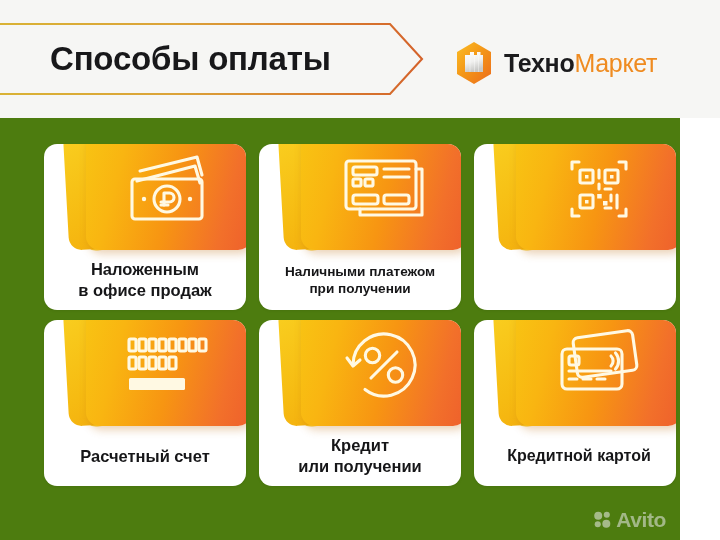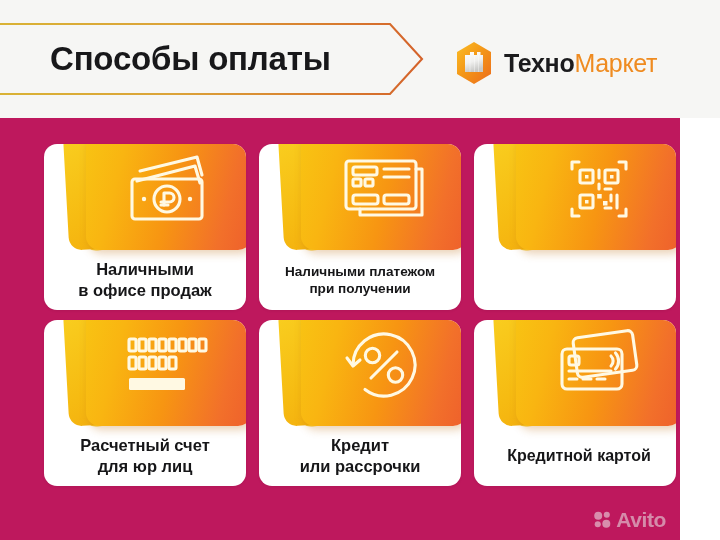--- a/index.html
+++ b/index.html
@@ -7,21 +7,21 @@
   html, body {
     width:720px; height:540px;
     font-family:"Liberation Sans", sans-serif;
     background:#ffffff;
     overflow:hidden;
   }
 
   #page {
     position:relative;
     width:680px; height:540px;
-    background:#be185d;
+    background:#4d7c0f;
   }
 
   
   #header {
     position:absolute;
     left:0; top:0;
     width:720px; height:118px;
     background:#f6f6f4;
   }
 
@@ -216,21 +216,21 @@
             <rect class="gl" x="9" y="26" width="70" height="40" rx="3"></rect>
             <circle class="gl" cx="44" cy="46" r="13"></circle>
             <path class="gl" d="M41 52 V40 h5.5 a4.5 4.5 0 0 1 0 9 H38"></path>
             <path class="gl" d="M38 52 h7"></path>
             <circle class="gf" cx="21" cy="46" r="2.2"></circle>
             <circle class="gf" cx="67" cy="46" r="2.2"></circle>
           </svg>
         </div>
       </div>
       <div class="caption sz-lg">
-        <span class="l1">Наличными</span>
+        <span class="l1">Наложенным</span>
         <span class="l2">в офисе продаж</span>
       </div>
     </div>
 
     <div class="card">
       <div class="art">
         <div class="behind b2"></div>
         <div class="behind"></div>
         <div class="front">
           <svg viewBox="0 0 92 72" aria-hidden="true">
@@ -293,41 +293,40 @@
               <rect x="26" y="28" width="7" height="12" rx="1.4"></rect>
               <rect x="36" y="28" width="7" height="12" rx="1.4"></rect>
               <rect x="46" y="28" width="7" height="12" rx="1.4"></rect>
             </g>
             <rect class="gf" x="6" y="49" width="56" height="12" rx="1.5"></rect>
           </svg>
         </div>
       </div>
       <div class="caption sz-lg">
         <span class="l1">Расчетный счет</span>
-        <span class="l2">для юр лиц</span>
       </div>
     </div>
 
     <div class="card">
       <div class="art">
         <div class="behind b2"></div>
         <div class="behind"></div>
         <div class="front">
           <svg viewBox="0 0 92 72" aria-hidden="true">
             <path class="gl" d="M15 36 a31 31 0 1 1 12 24.5"></path>
             <path class="gl" d="M9 29 L15 37 L22 31"></path>
             <path class="gl" stroke-width="3.6" d="M33 49 L59 23"></path>
             <circle class="gl" cx="34.5" cy="26.5" r="7.2"></circle>
             <circle class="gl" cx="57.5" cy="46" r="7.2"></circle>
           </svg>
         </div>
       </div>
       <div class="caption sz-lg">
         <span class="l1">Кредит</span>
-        <span class="l2">или рассрочки</span>
+        <span class="l2">или получении</span>
       </div>
     </div>
 
     <div class="card">
       <div class="art">
         <div class="behind b2"></div>
         <div class="behind"></div>
         <div class="front">
           <svg viewBox="0 0 92 72" aria-hidden="true">
             <rect class="gl" x="22" y="5" width="60" height="40" rx="5" transform="rotate(-8 52 25)"></rect>

